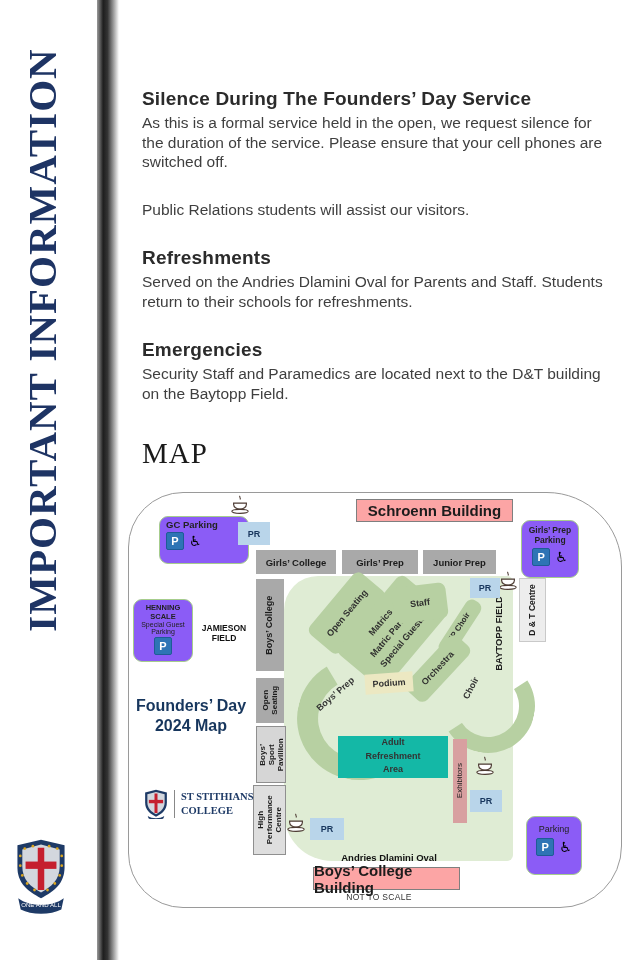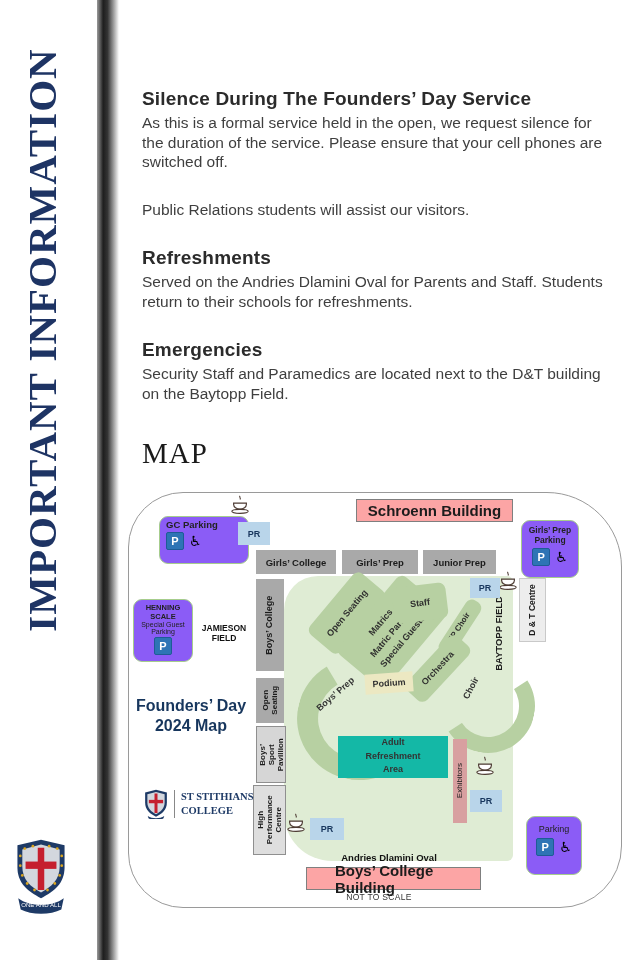--- a/index.html
+++ b/index.html
@@ -237,17 +237,17 @@
 
     <div class="parkbox" style="left:397px;top:323px;width:54px;height:50px;text-align:center;padding-top:7px;">
       <div style="font-size:9px;">Parking</div>
       <div style="display:flex;gap:5px;align-items:center;justify-content:center;margin-top:4px;">
         <span class="p-sign">P</span>
         <span class="wheel">♿</span>
       </div>
     </div>
 
     <div class="abs" style="left:180px;top:359px;width:160px;text-align:center;font-weight:bold;font-size:9.5px;color:#111;">Andries  Dlamini Oval</div>
-    <div class="abs bldg" style="left:177px;top:374px;width:145px;height:21px;padding-left:28px;">Boys’ College Building</div>
+    <div class="abs bldg" style="left:184px;top:374px;width:145px;height:21px;">Boys’ College Building</div>
     <div class="abs" style="left:190px;top:399px;width:120px;text-align:center;font-size:8.5px;color:#333;letter-spacing:.3px;">NOT TO SCALE</div>
 
   </div>
 </div>
 
 </body></html>

